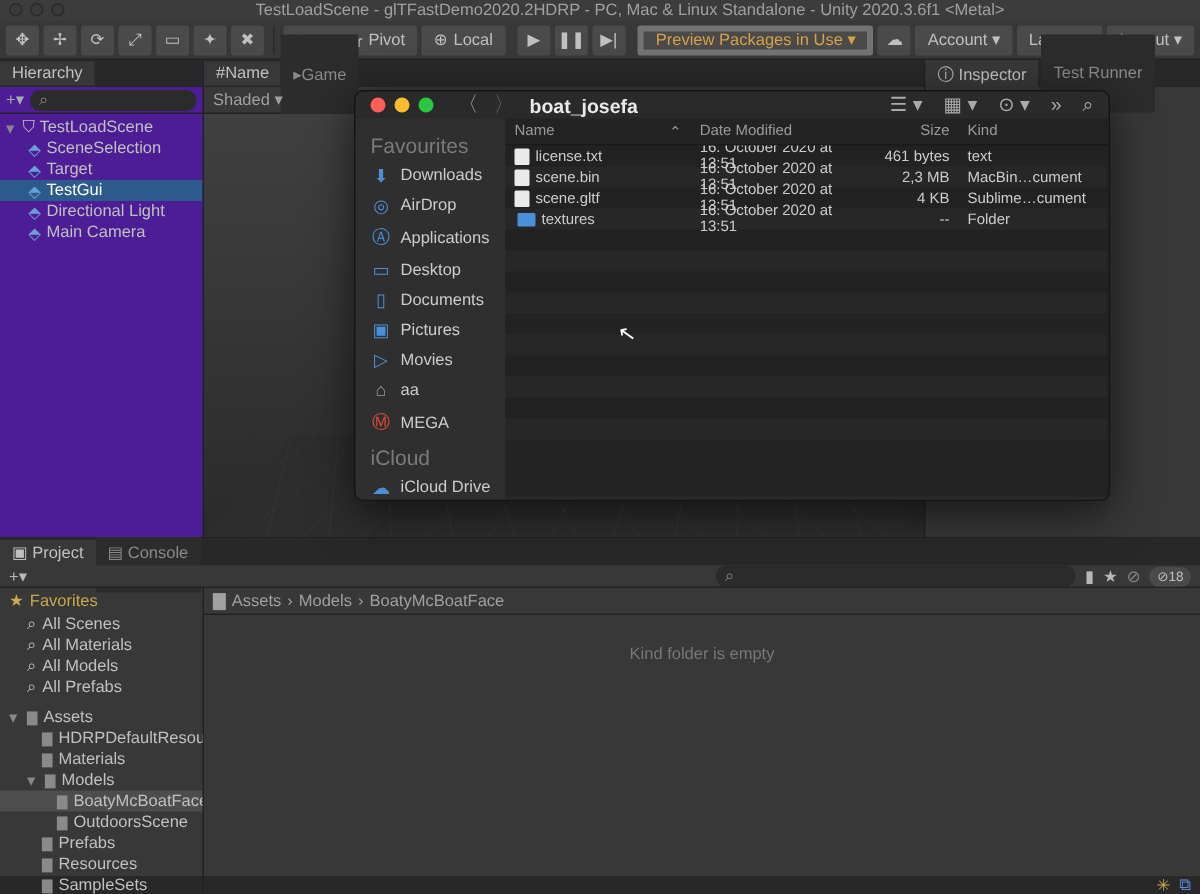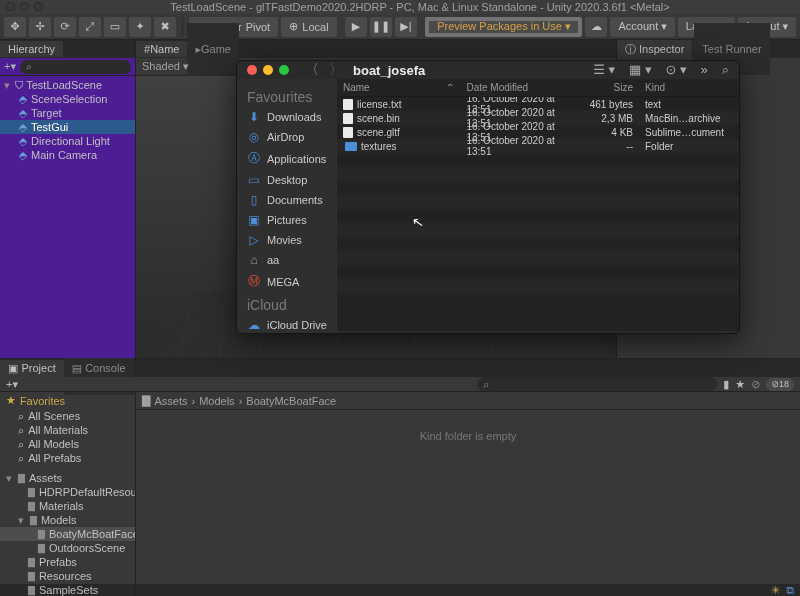--- a/index.html
+++ b/index.html
@@ -340,21 +340,21 @@
           <div class="col-size">461 bytes</div>
           <div class="col-kind">text</div>
         </div>
         <div class="fl-row">
           <div class="col-name">
               <span class="file-ico"></span>
               <span>scene.bin</span>
             </div>
           <div class="col-date">16. October 2020 at 13:51</div>
           <div class="col-size">2,3 MB</div>
-          <div class="col-kind">MacBin…archive</div>
+          <div class="col-kind">MacBin…cument</div>
         </div>
         <div class="fl-row">
           <div class="col-name">
               <span class="file-ico"></span>
               <span>scene.gltf</span>
             </div>
           <div class="col-date">16. October 2020 at 13:51</div>
           <div class="col-size">4 KB</div>
           <div class="col-kind">Sublime…cument</div>
         </div>

